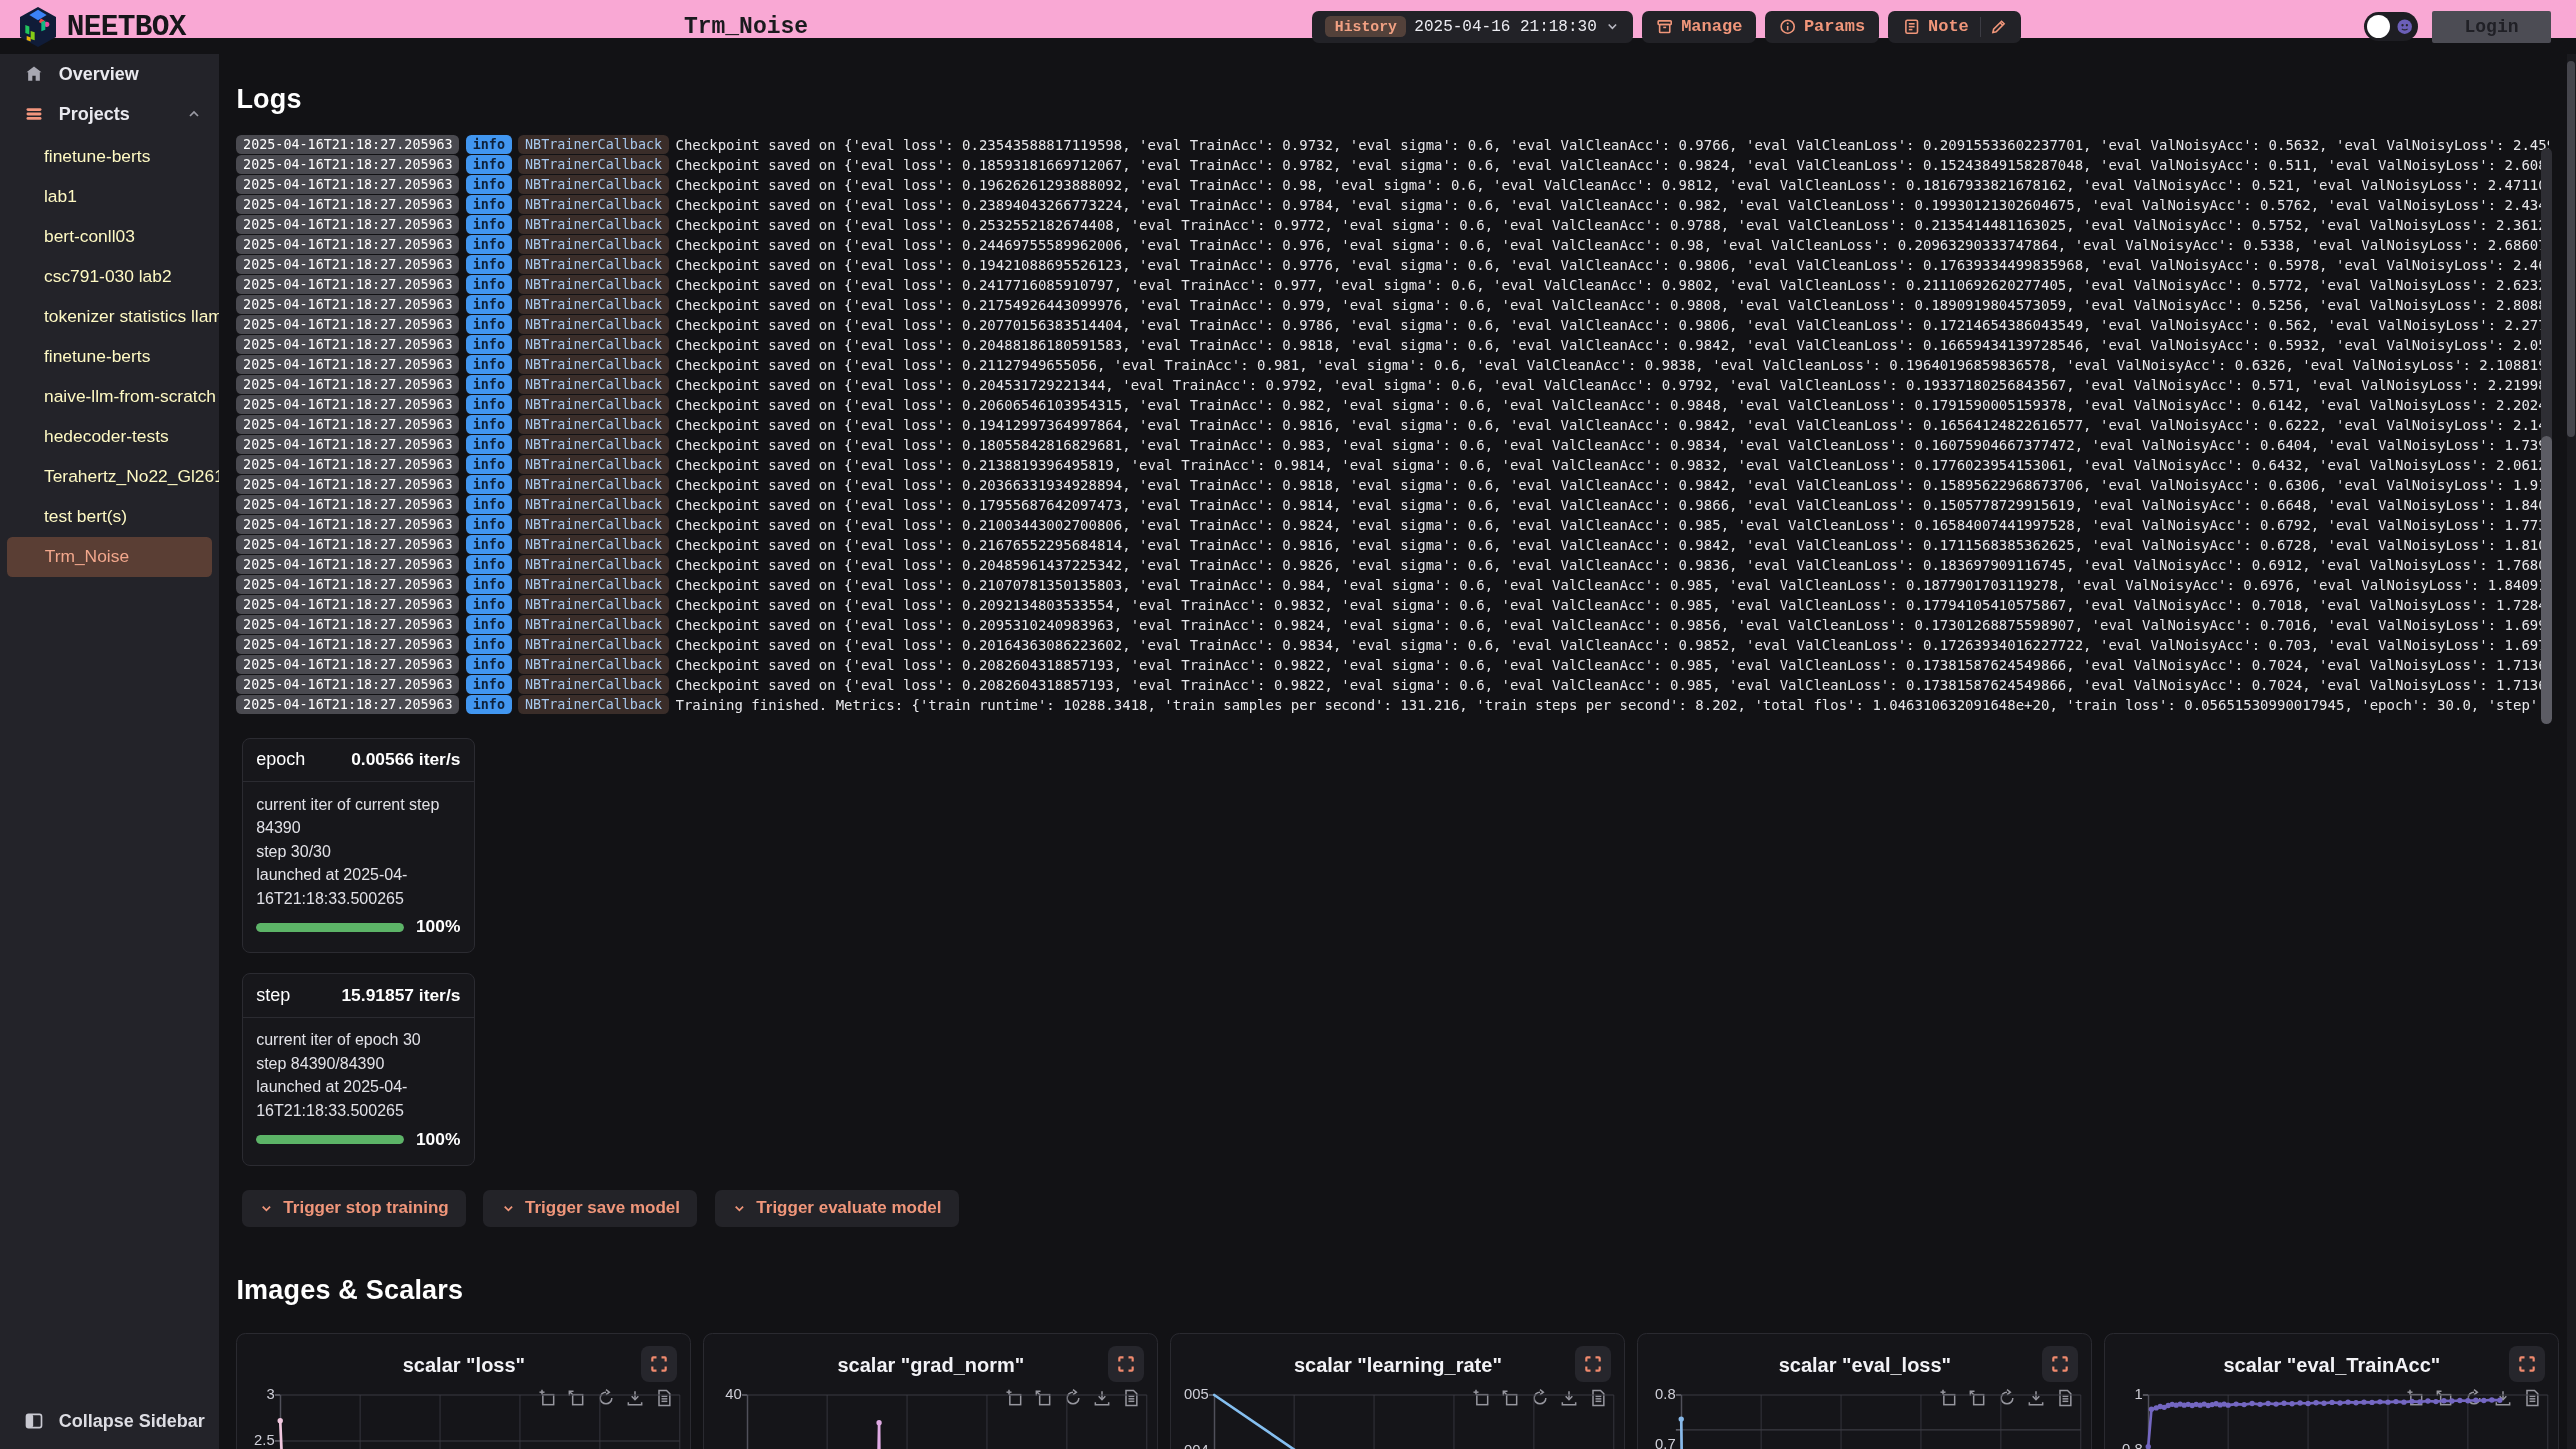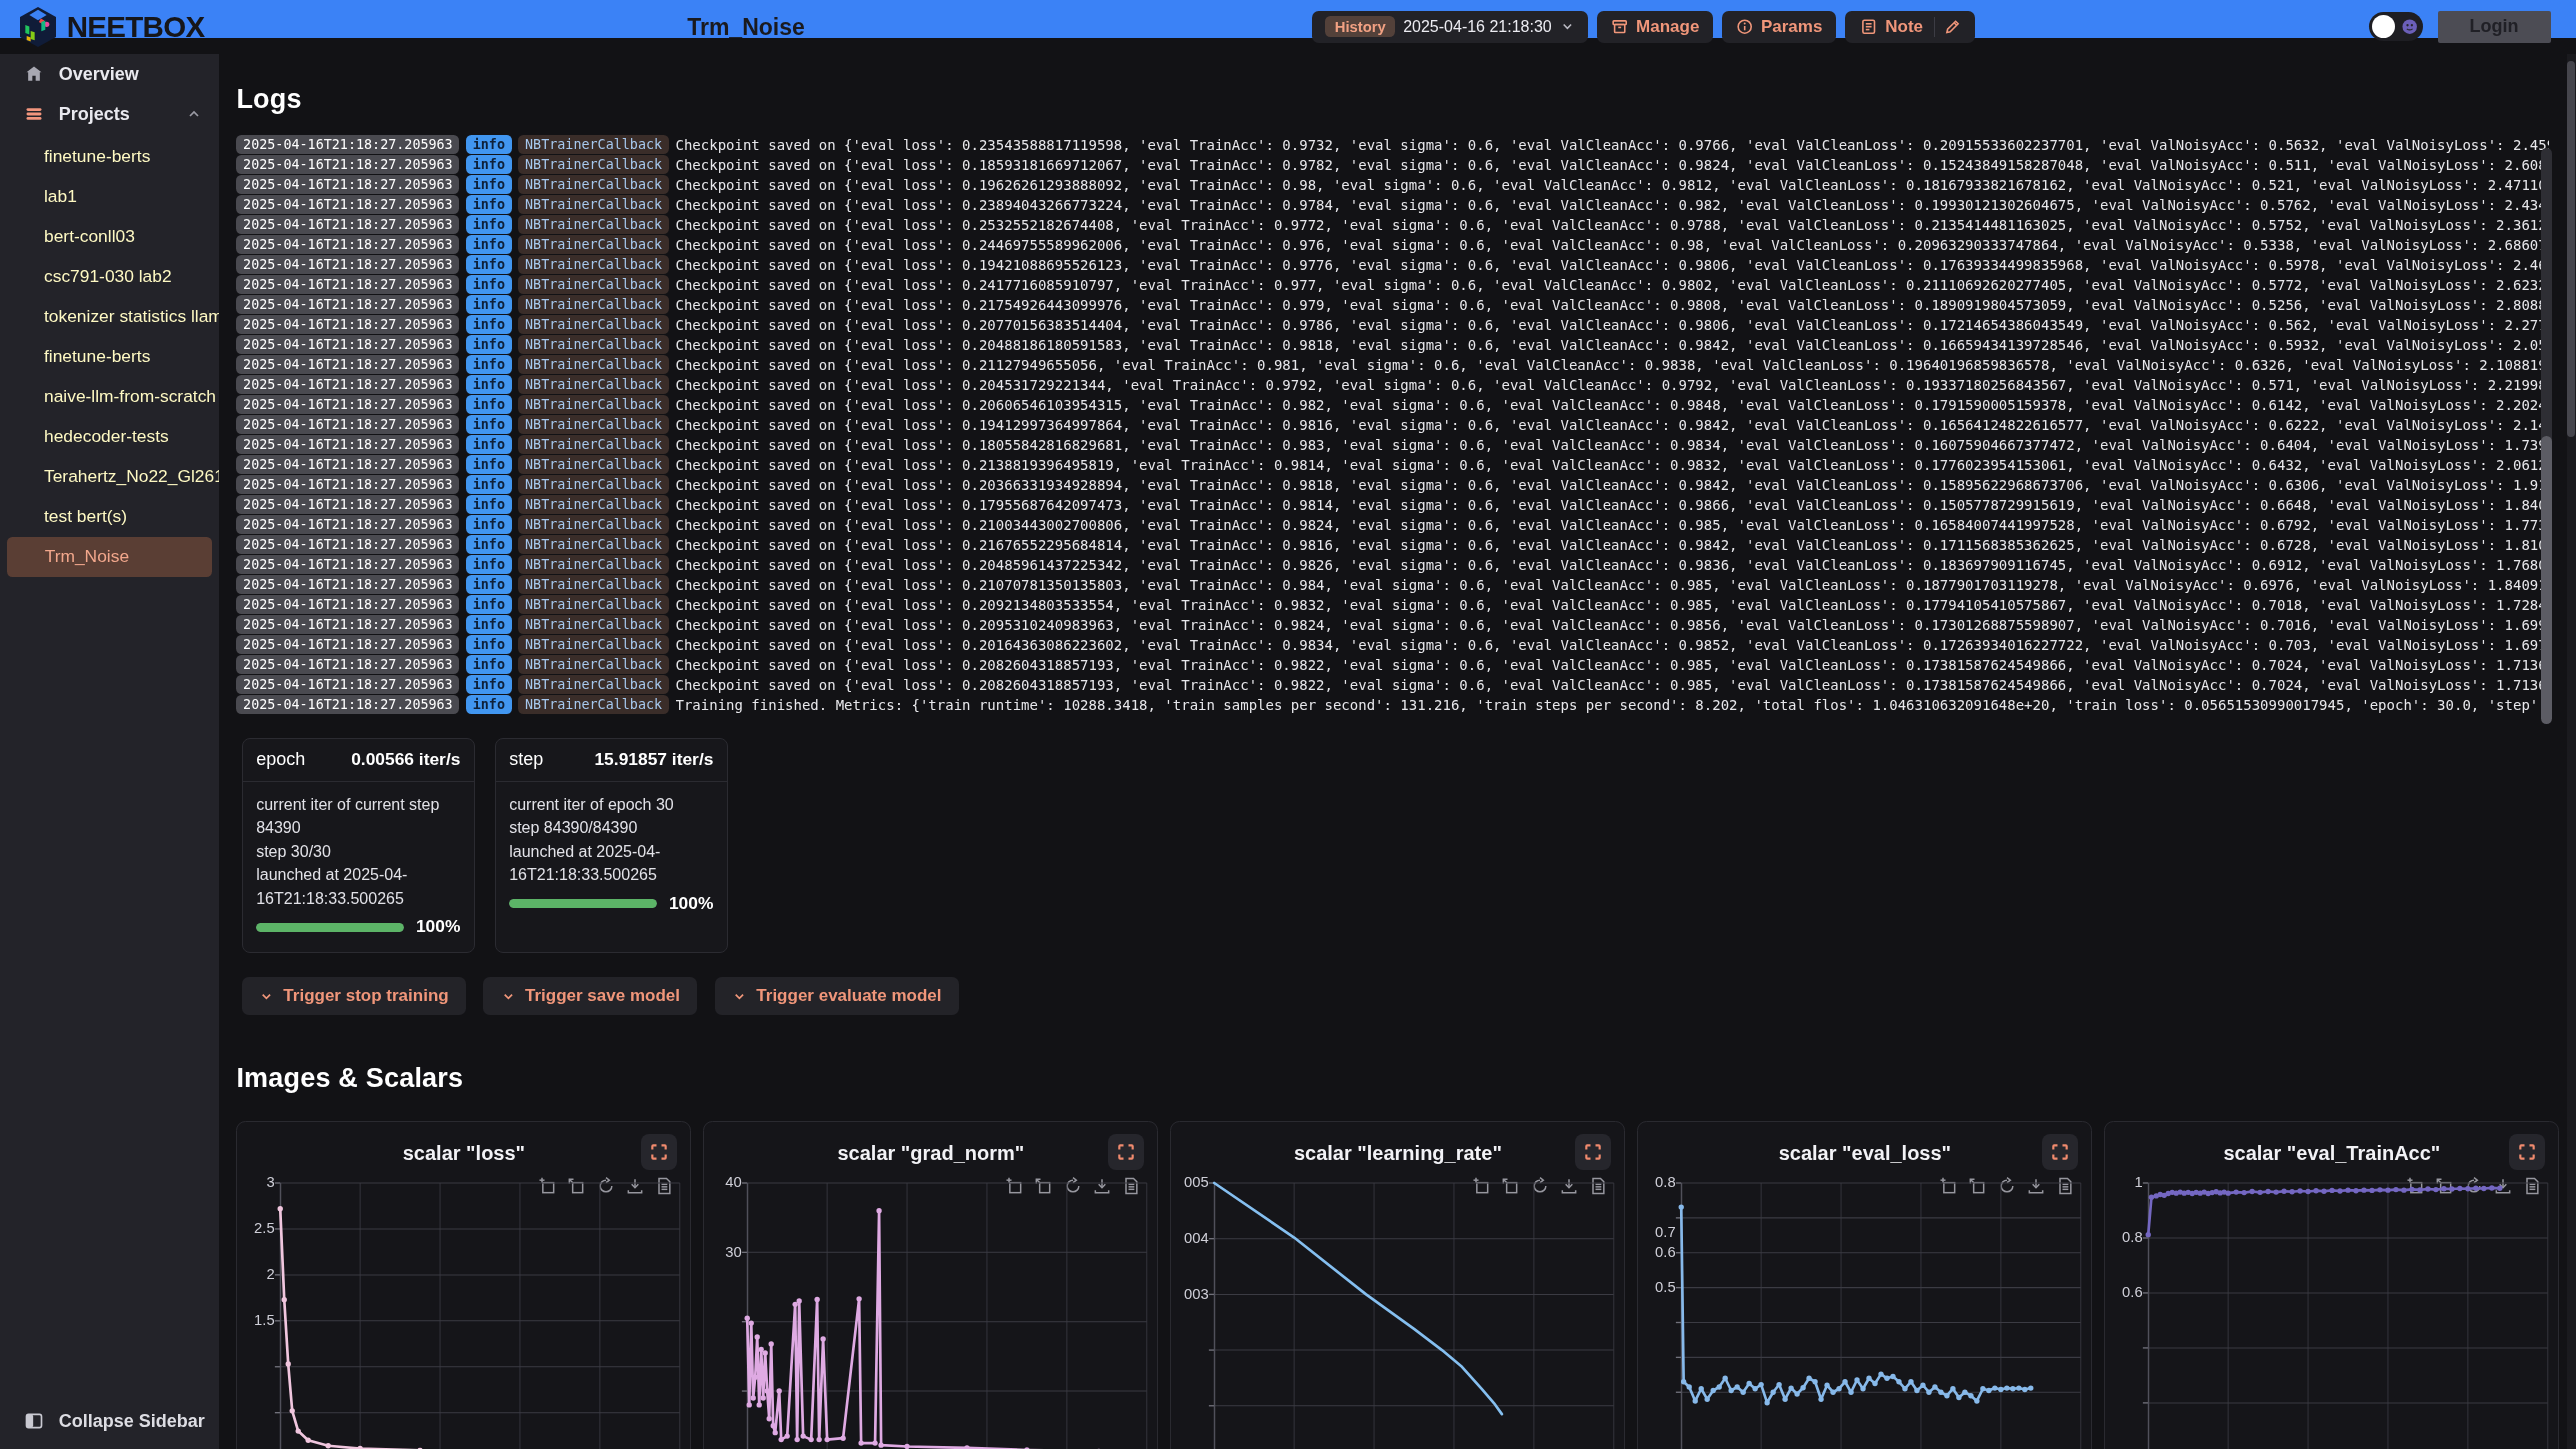--- a/index.html
+++ b/index.html
@@ -6,21 +6,21 @@
   html, body { width: 2576px; height: 1449px; }
   body {
     position: relative; overflow: hidden;
     background: #121215;
     font-family: "Liberation Sans", sans-serif;
     color: #e8e8ec;
   }
   svg { display:block; }
 
   
-  .header { position:absolute; top:0; left:0; width:2576px; height:38px; background:#3b82f6; z-index:10; }
+  .header { position:absolute; top:0; left:0; width:2576px; height:38px; background:#f9a8d4; z-index:10;font-family:Liberation Mono, monospace; }
   .brand { position:absolute; left:20px; top:0; height:54px; display:flex; align-items:center; gap:10.7px; }
   .brand-name { font-size:29.5px; font-weight:bold; color:#16161a; letter-spacing:-0.7px; }
   .page-title { position:absolute; left:612px; top:0; width:268px; height:54px; display:flex; align-items:center; justify-content:center;
     font-size:23px; font-weight:700; color:#1a1a1e; }
   .controls { position:absolute; left:1312px; top:10.7px; height:32px; display:flex; gap:9.4px; }
   .hbtn { background:#222227; border-radius:6.7px; height:32px; display:flex; align-items:center; gap:8px; padding:0 13.4px;
     color:#f0967a; font-size:17px; font-weight:600; cursor:pointer; }
   .history-chip { background:#53413a; color:#f2a183; border-radius:5.4px; padding:2.7px 9.4px; font-size:14.8px; font-weight:600; }
   .history-value { color:#ececf2; font-weight:400; font-size:16px; }
   .note-group { background:#222227; border-radius:6.7px; height:32px; display:flex; align-items:center; padding:0 4px; }
@@ -59,21 +59,21 @@
   .b-src  { background:#3a2d29; color:#a6c8ee; }
   .log-msg { overflow:hidden; }
 
   .log-vscroll { position:absolute; left:2322px; top:94px; width:10.7px; height:577px; background:#2e2e34; border-radius:5.4px; }
   .log-vthumb { position:absolute; left:0; top:288px; width:10.7px; height:288px; background:#5c5c64; border-radius:5.4px; }
   .page-vscroll { position:absolute; right:0px; top:0px; width:9.4px; height:1395px; background:#1a1a1e; }
   .page-vthumb { position:absolute; right:0.7px; top:6.7px; width:8px; height:376px; background:#45454c; border-radius:4px; }
 
   
   .h-progress { margin-top:29.5px; }
-  .pcards { display:flex; gap:20px; margin-top:23px; margin-left:5.4px; }
+  .pcards { display:flex; gap:20px; margin-top:23px; margin-left:5.4px;flex-direction:column; }
   .pcard { width:233px; background:#17171b; border:0.7px solid #2b2b31; border-radius:8px; }
   .pcard-h { display:flex; justify-content:space-between; align-items:center; padding:10.7px 13.4px; border-bottom:0.7px solid #2b2b31; }
   .pcard-name { font-size:18px; color:#ffffff; font-weight:400; }
   .pcard-rate { font-size:17.4px; color:#ffffff; font-weight:700; }
   .pcard-b { padding:10.7px 13.4px 13.4px; color:#e2e2e8; font-size:16px; line-height:23.5px; }
   .pbar-row { display:flex; align-items:center; gap:12px; margin-top:5.4px; }
   .pbar { flex:1; height:8.7px; border-radius:4.7px; background:#3a3a40; overflow:hidden; }
   .pfill { height:100%; border-radius:4.7px; background:#5cb467; }
   .ppct { font-size:17.4px; font-weight:700; color:#ffffff; }
 

